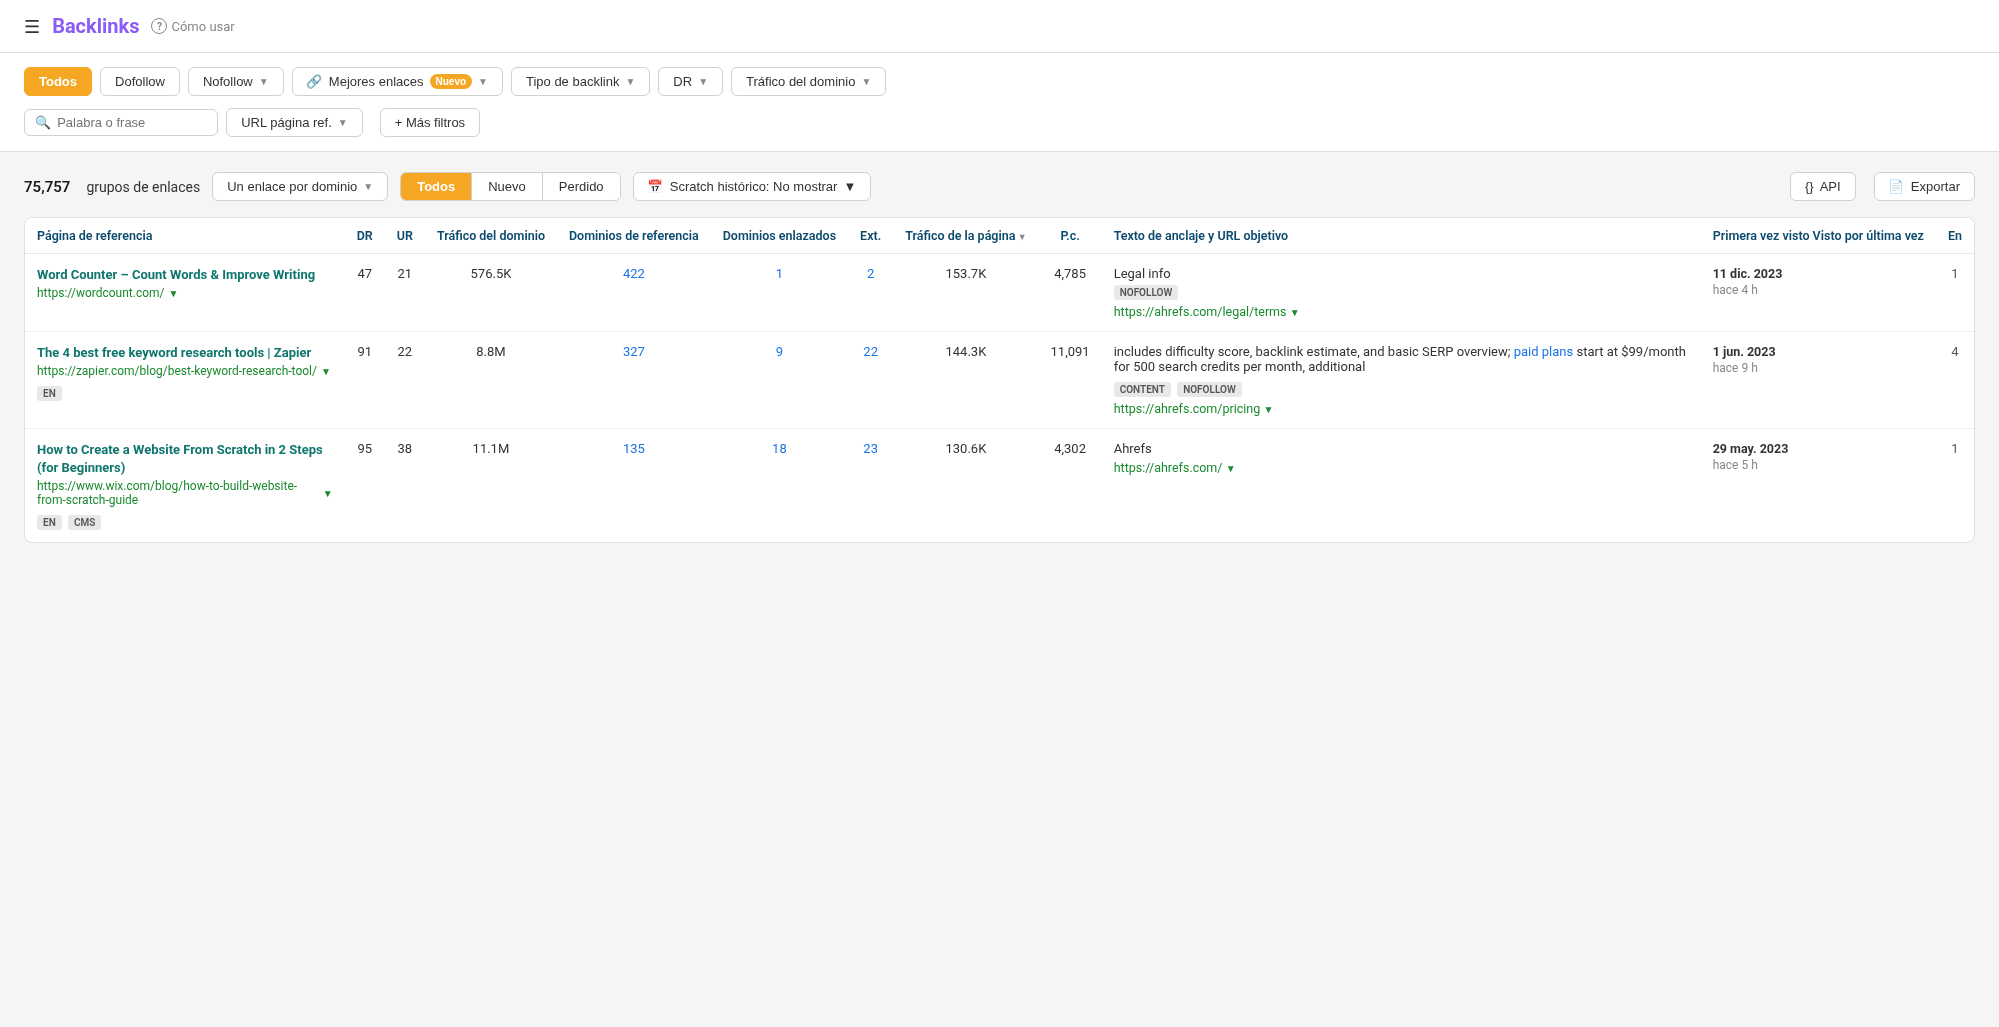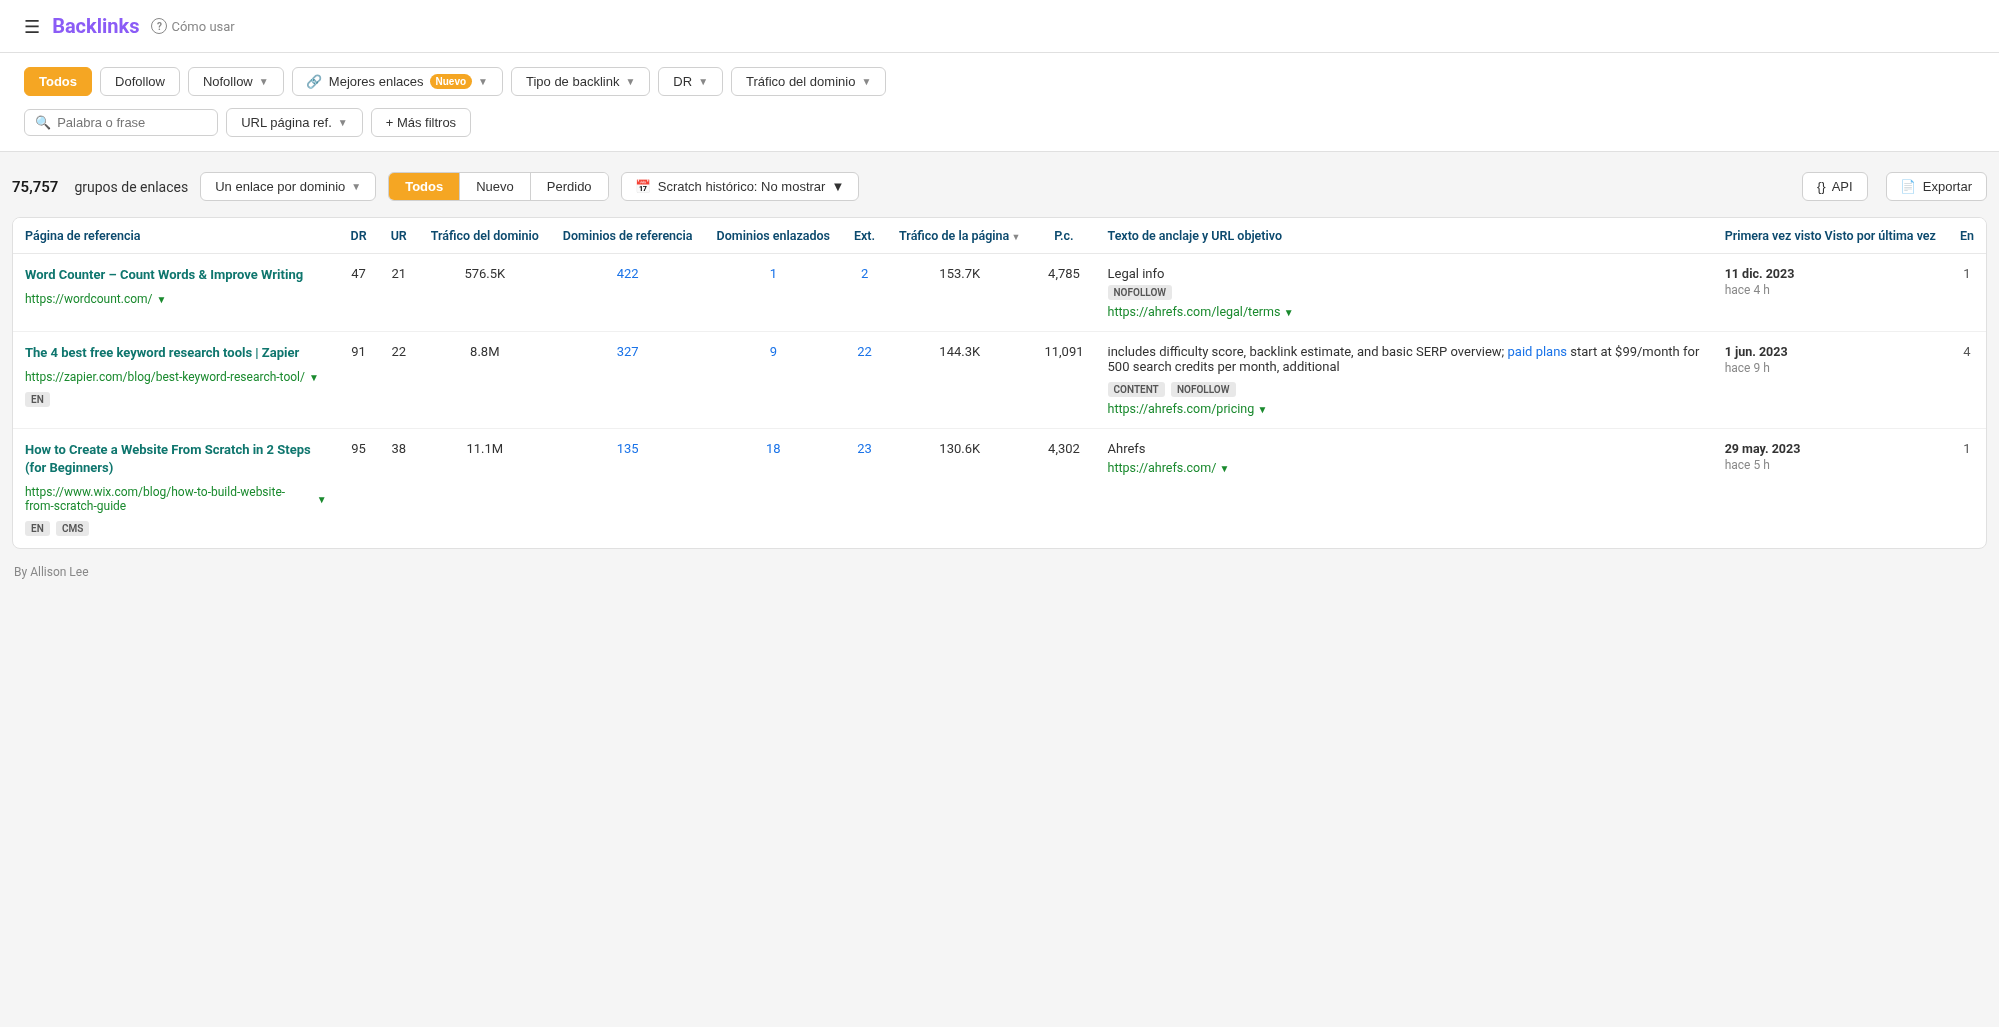--- a/index.html
+++ b/index.html
@@ -18,23 +18,23 @@
     .btn-filter { padding: 6px 14px; border-radius: 6px; border: 1.5px solid #d0d0d0; background: #fff; cursor: pointer; font-size: 13px; color: #333; display: flex; align-items: center; gap: 6px; white-space: nowrap; }
     .btn-filter.active { background: #f5a623; border-color: #f5a623; color: #fff; font-weight: 600; }
     .btn-filter .arrow { font-size: 10px; color: #888; }
 
     .badge-new { background: #f5a623; color: #fff; font-size: 10px; font-weight: 700; padding: 2px 6px; border-radius: 10px; }
 
     .search-input-wrap { display: flex; align-items: center; gap: 6px; border: 1.5px solid #d0d0d0; border-radius: 6px; padding: 5px 10px; background: #fff; min-width: 180px; }
     .search-input-wrap input { border: none; outline: none; font-size: 13px; color: #be185d; background: transparent; width: 150px; }
     .search-icon { color: #aaa; font-size: 13px; }
 
-    .more-filters-btn { display: flex; align-items: center; gap: 6px; padding: 6px 14px; border-radius: 6px; border: 1.5px solid #d0d0d0; background: #fff; cursor: pointer; font-size: 13px; color: #333; }
-
-    .main-content { padding: 20px 12px; }
+    .more-filters-btn { display: flex; align-items: center; gap: 6px; padding: 6px 14px; border-radius: 6px; border: 1.5px solid #d0d0d0; background: #fff; cursor: pointer; font-size: 13px; color: #333; margin-left: 9px; }
+
+    .main-content { padding: 20px 24px; }
 
     .table-header-bar { display: flex; align-items: center; gap: 12px; margin-bottom: 16px; flex-wrap: wrap; }
     .results-count { font-size: 15px; font-weight: 600; color: #1a1a1a; margin-right: 4px; }
 
     .btn-group-tabs { display: flex; border: 1.5px solid #d0d0d0; border-radius: 6px; overflow: hidden; }
     .tab-btn { padding: 6px 16px; background: #fff; border: none; cursor: pointer; font-size: 13px; color: #333; border-right: 1px solid #d0d0d0; }
     .tab-btn:last-child { border-right: none; }
     .tab-btn.active { background: #f5a623; color: #fff; font-weight: 600; }
 
     .history-btn { display: flex; align-items: center; gap: 6px; padding: 6px 14px; border-radius: 6px; border: 1.5px solid #d0d0d0; background: #fff; cursor: pointer; font-size: 13px; color: #333; }
@@ -49,21 +49,21 @@
     .data-table thead th { background: #fff; padding: 10px 12px; text-align: left; font-size: 12.5px; font-weight: 600; color: #0c4a6e; border-bottom: 1px solid #e8e8e8; white-space: nowrap; vertical-align: bottom; }
     .data-table thead th.center { text-align: center; }
     .data-table thead th.sortable { cursor: pointer; }
     .data-table thead th.sortable::after { content: ' ▼'; font-size: 9px; color: #888; }
 
     .data-table tbody td { padding: 12px 12px; border-bottom: 1px solid #f0f0f0; vertical-align: top; font-size: 13px; }
     .data-table tbody tr:last-child td { border-bottom: none; }
     .data-table tbody td.center { text-align: center; }
 
     .ref-page-link { color: #0f766e; text-decoration: none; font-weight: 700; font-size: 13px; line-height: 1.4; }
-    .ref-page-url { color: #1a8a2e; font-size: 12px; display: flex; align-items: center; gap: 4px; margin-top: 8px; }
+    .ref-page-url { color: #1a8a2e; font-size: 12px; display: flex; align-items: center; gap: 4px; margin-top: 2px; }
     .ref-page-url a { color: #1a8a2e; text-decoration: none; }
     .url-arrow { color: #1a8a2e; font-size: 10px; cursor: pointer; }
 
     .tag { display: inline-block; background: #e8e8e8; color: #555; font-size: 10px; font-weight: 600; padding: 2px 6px; border-radius: 3px; margin-top: 4px; margin-right: 3px; }
     .tag.nofollow { background: #e8e8e8; }
     .tag.content { background: #e8e8e8; }
     .tag.en { background: #e8e8e8; }
     .tag.cms { background: #e8e8e8; }
 
     .anchor-url-link { color: #1a8a2e; text-decoration: none; font-size: 12.5px; }
@@ -292,15 +292,14 @@
           <td>
             <div class="date-cell">29 may. 2023</div>
             <div class="date-sub">hace 5 h</div>
           </td>
           <td class="last-col"><span>1</span></td>
         </tr>
       </tbody>
     </table>
   </div>
 
-  <div class="by-author">By Allison Lee</div>
 
 </div>
 
 </body></html>

